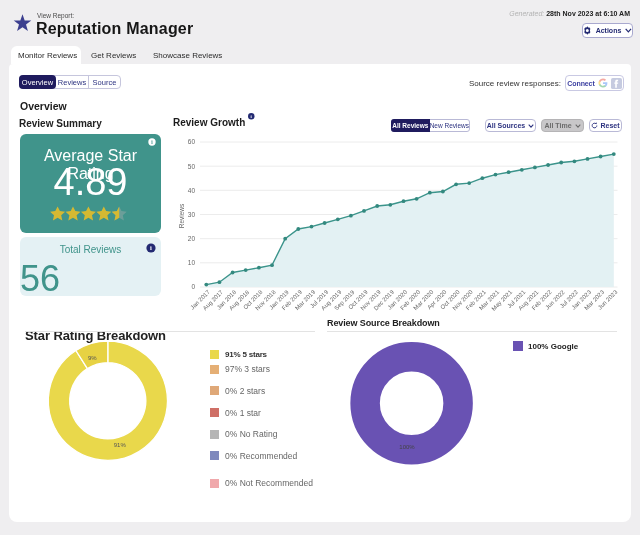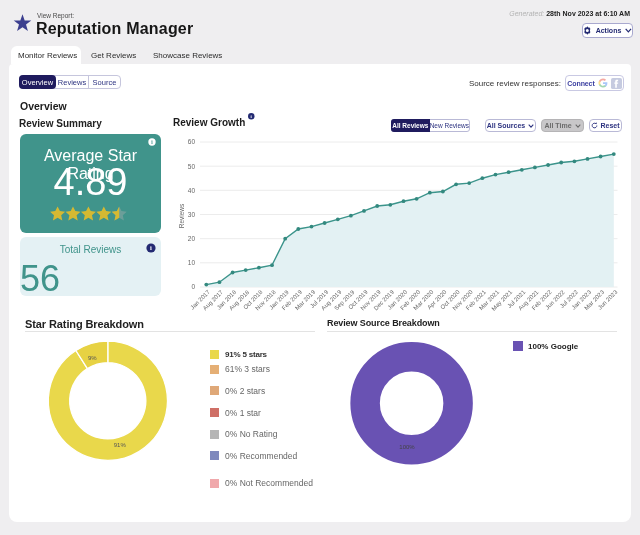--- a/index.html
+++ b/index.html
@@ -201,40 +201,40 @@
     <text transform="rotate(-45 355.8 157.5)" x="355.8" y="157.5" text-anchor="end" font-size="6" fill="#666">Jul 2021</text>
     <text transform="rotate(-45 368.9 157.5)" x="368.9" y="157.5" text-anchor="end" font-size="6" fill="#666">Aug 2021</text>
     <text transform="rotate(-45 382.1 157.5)" x="382.1" y="157.5" text-anchor="end" font-size="6" fill="#666">Feb 2022</text>
     <text transform="rotate(-45 395.2 157.5)" x="395.2" y="157.5" text-anchor="end" font-size="6" fill="#666">Jun 2022</text>
     <text transform="rotate(-45 408.4 157.5)" x="408.4" y="157.5" text-anchor="end" font-size="6" fill="#666">Jul 2022</text>
     <text transform="rotate(-45 421.5 157.5)" x="421.5" y="157.5" text-anchor="end" font-size="6" fill="#666">Jan 2023</text>
     <text transform="rotate(-45 434.6 157.5)" x="434.6" y="157.5" text-anchor="end" font-size="6" fill="#666">Mar 2023</text>
     <text transform="rotate(-45 447.8 157.5)" x="447.8" y="157.5" text-anchor="end" font-size="6" fill="#666">Jun 2023</text>
   </svg>
 
-<div class="abs bold" style="left:25px;top:318px;font-size:11px;letter-spacing:-0.1px;color:#222">Star Rating Breakdown</div>
+<div class="abs bold" style="left:25px;top:328px;font-size:13px;letter-spacing:-0.1px;color:#222">Star Rating Breakdown</div>
 <div class="abs" style="left:25px;top:331px;width:290px;height:1px;background:#e3e3e3"></div>
 <div class="abs bold" style="left:327px;top:318px;font-size:9px;letter-spacing:-0.1px;color:#222">Review Source Breakdown</div>
 <div class="abs" style="left:327px;top:331px;width:290px;height:1px;background:#e3e3e3"></div>
 
 <svg style="position:absolute;left:40px;top:333px" width="140" height="140" viewBox="0 0 140 140" font-family="Liberation Sans, sans-serif">
     <path d="M67.8 8.2 A59.6 59.6 0 1 1 35.9 17.5 L47.4 35.6 A38.1 38.1 0 1 0 67.8 29.7 Z" fill="#e9d84b" stroke="#fff" stroke-width="1.3"></path>
     <path d="M35.9 17.5 A59.6 59.6 0 0 1 67.8 8.2 L67.8 29.7 A38.1 38.1 0 0 0 47.4 35.6 Z" fill="#e7d243" stroke="#fff" stroke-width="1.3"></path>
     <text x="52.3" y="26.5" text-anchor="middle" font-size="6" fill="#555">9%</text>
     <text x="79.8" y="114" text-anchor="middle" font-size="6" fill="#555">91%</text>
   </svg>
 
 <div class="abs" style="left:210px;top:337px;font-size:8.5px">
   <div style="height:21.6px;display:flex;align-items:flex-end">
       <span style="width:9px;height:9px;background:#e9d84b;display:inline-block;margin-right:6px"></span>
       <b style="color:#333;font-size:8px;letter-spacing:-0.2px">91% 5 stars</b>
     </div>
   <div style="height:21.6px;display:flex;align-items:center">
       <span style="width:9px;height:9px;background:#e5af75;display:inline-block;margin-right:6px"></span>
-      <span style="color:#666">61% 3 stars</span>
+      <span style="color:#666">97% 3 stars</span>
     </div>
   <div style="height:21.6px;display:flex;align-items:center">
       <span style="width:9px;height:9px;background:#dfa878;display:inline-block;margin-right:6px"></span>
       <span style="color:#666">0% 2 stars</span>
     </div>
   <div style="height:21.6px;display:flex;align-items:center">
       <span style="width:9px;height:9px;background:#cf6f66;display:inline-block;margin-right:6px"></span>
       <span style="color:#666">0% 1 star</span>
     </div>
   <div style="height:21.6px;display:flex;align-items:center">

